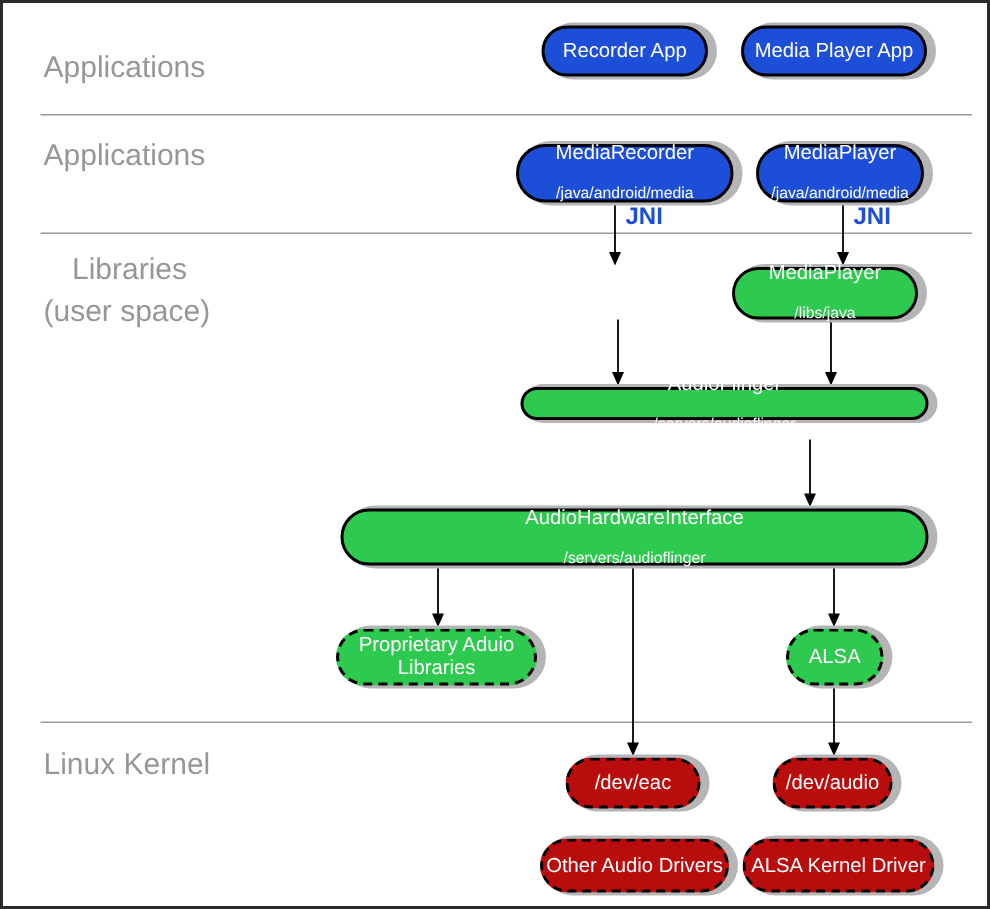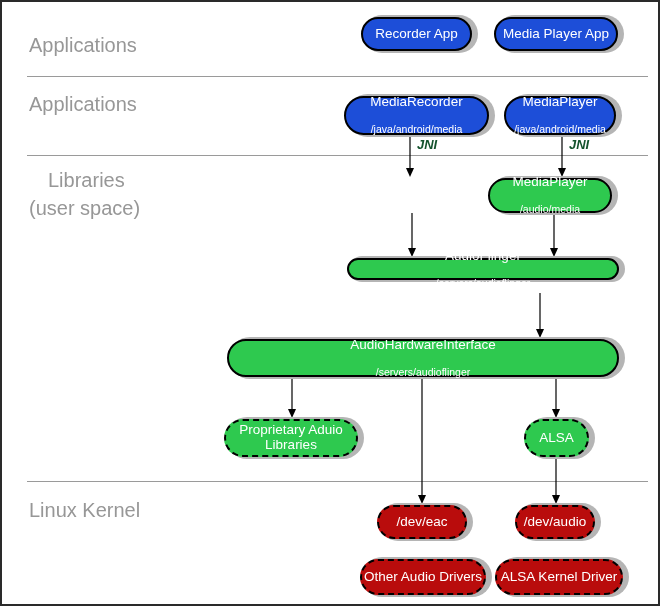--- a/index.html
+++ b/index.html
@@ -40,25 +40,24 @@
   }
   .node.dashed{border:2px dashed #000;}
   .blue{background:#1d4ed8;}
   .green{background:#2ec94f;}
   .red{background:#b90c0c;text-align:center;}
   .t1{font-size:13.5px;}
   .t2{font-size:10.5px;margin-top:14px;}
   .connectors{position:absolute;left:0;top:0;width:660px;height:606px;pointer-events:none;}
   .jni{
     position:absolute;
-    font-size:13px;
+    font-size:16px;
     font-weight:bold;
-    color:#14532d;
+    color:#1d4ed8;
     line-height:12px;
-    font-style:italic;
   }
 </style>
 </head>
 <body>
 
 <div class="stage">
 
   <div class="layer-line" style="left:27px;top:33px">Applications</div>
   <div class="layer-line" style="left:27px;top:92px">Applications</div>
   <div class="layer-line" style="left:46px;top:168px">Libraries</div>
@@ -115,21 +114,21 @@
     <span class="t1">MediaRecorder</span>
     <span class="t2">/java/android/media</span>
   </div>
   <div class="node blue" style="left:502px;top:94px;width:112px;height:39px">
     <span class="t1">MediaPlayer</span>
     <span class="t2">/java/android/media</span>
   </div>
 
   <div class="node green" style="left:486px;top:176px;width:124px;height:35px">
     <span class="t1">MediaPlayer</span>
-    <span class="t2">/audio/media</span>
+    <span class="t2">/libs/java</span>
   </div>
   <div class="node green" style="left:345px;top:256px;width:272px;height:22px">
     <span class="t1">AudioFlinger</span>
     <span class="t2">/servers/audioflinger</span>
   </div>
   <div class="node green" style="left:225px;top:337px;width:392px;height:38px">
     <span class="t1">AudioHardwareInterface</span>
     <span class="t2">/servers/audioflinger</span>
   </div>
   <div class="node green dashed" style="left:222px;top:417px;width:134px;height:38px">

